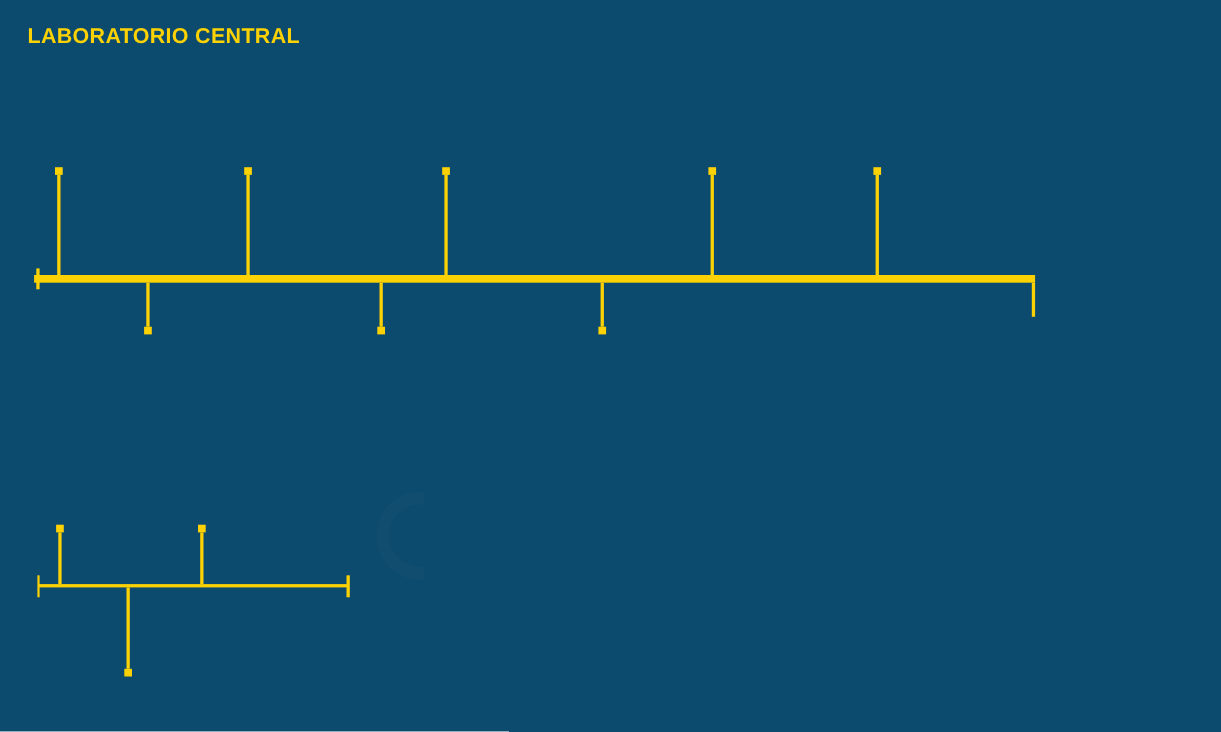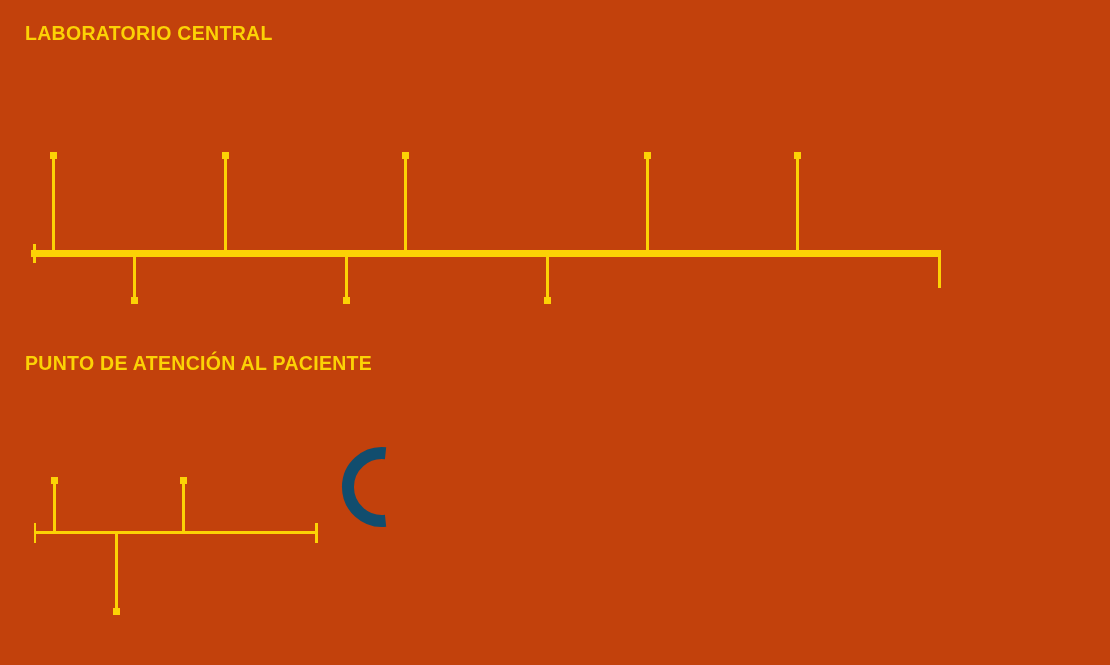--- a/index.html
+++ b/index.html
@@ -4,21 +4,21 @@
 <style>
   html, body {
     margin: 0;
     padding: 0;
     background: #ffffff;
   }
   .canvas {
     position: relative;
     width: 1110px;
     height: 665px;
-    background: #c2410c;
+    background: #0c4a6e;
     overflow: hidden;
     font-family: "Liberation Sans", "DejaVu Sans", sans-serif;
   }
   .section-title {
     position: absolute;
     left: 25px;
     margin: 0;
     font-size: 19.5px;
     font-weight: 800;
     letter-spacing: 0.3px;
@@ -68,21 +68,20 @@
       <div class="shape" style="left: 793.5px; top: 152px; width: 7px; height: 7px;"></div>
       <div class="shape" style="left: 132.5px; top: 257px; width: 3px; height: 40px;"></div>
       <div class="shape" style="left: 130.5px; top: 297px; width: 7px; height: 7px;"></div>
       <div class="shape" style="left: 344.5px; top: 257px; width: 3px; height: 40px;"></div>
       <div class="shape" style="left: 342.5px; top: 297px; width: 7px; height: 7px;"></div>
       <div class="shape" style="left: 545.5px; top: 257px; width: 3px; height: 40px;"></div>
       <div class="shape" style="left: 543.5px; top: 297px; width: 7px; height: 7px;"></div>
       <div class="shape" style="left: 937.5px; top: 257px; width: 3px; height: 31px;"></div>
     </div>
 
-  <h2 class="section-title" id="title-punto">PUNTO DE ATENCIÓN AL PACIENTE</h2>
 
   <div class="timeline-layer">
       <div class="shape" style="left: 35px; top: 531px; width: 282px; height: 3px;"></div>
       <div class="shape" style="left: 34px; top: 523px; width: 2px; height: 20px;"></div>
       <div class="shape" style="left: 314.5px; top: 523px; width: 3px; height: 20px;"></div>
       <div class="shape" style="left: 52.5px; top: 484px; width: 3px; height: 47px;"></div>
       <div class="shape" style="left: 50.5px; top: 477px; width: 7px; height: 7px;"></div>
       <div class="shape" style="left: 181.5px; top: 484px; width: 3px; height: 47px;"></div>
       <div class="shape" style="left: 179.5px; top: 477px; width: 7px; height: 7px;"></div>
       <div class="shape" style="left: 114.5px; top: 534px; width: 3px; height: 74px;"></div>

